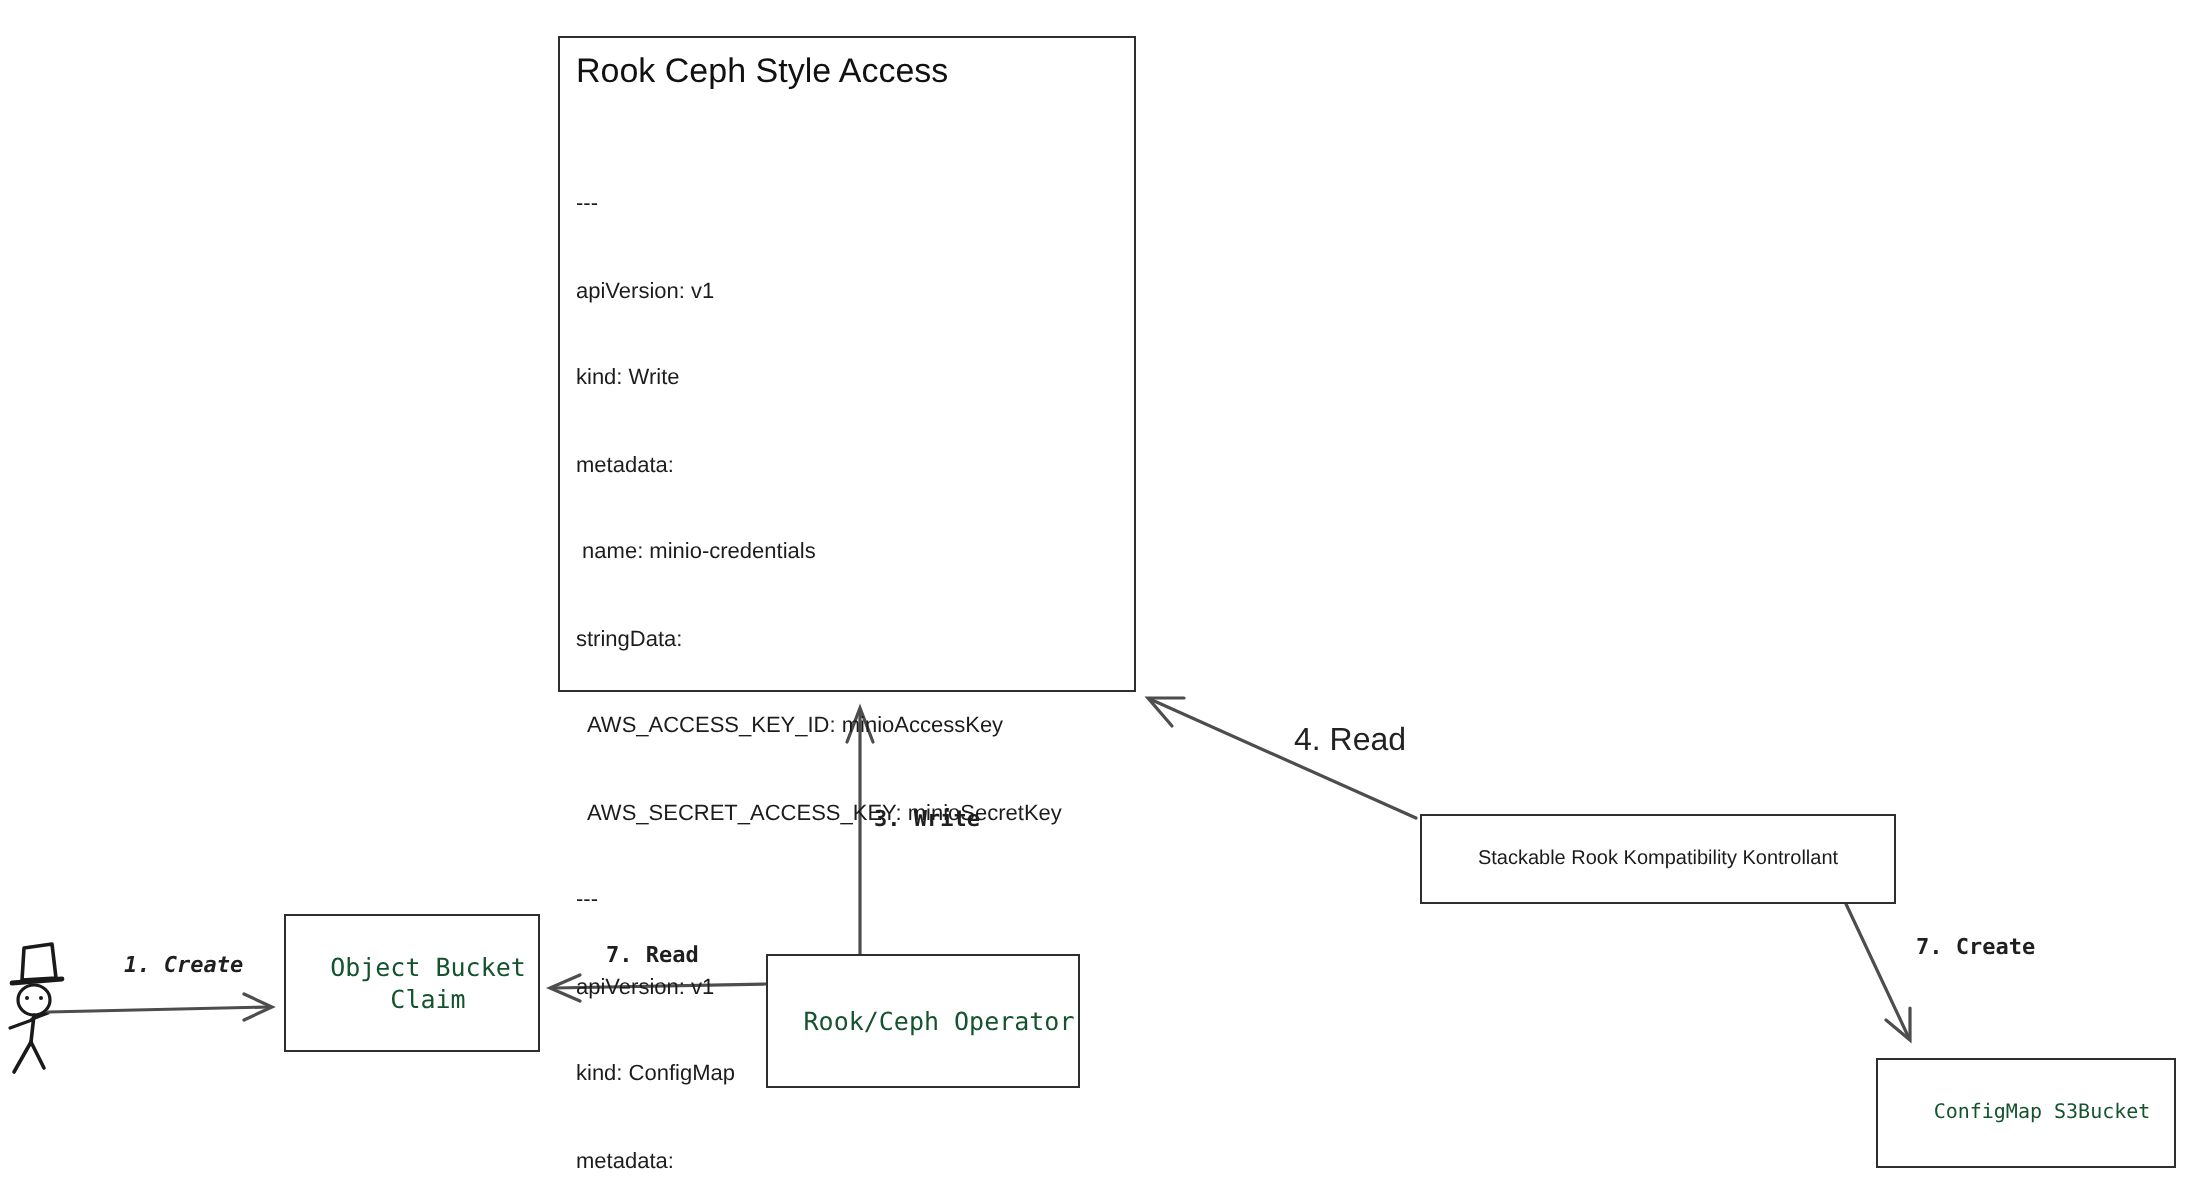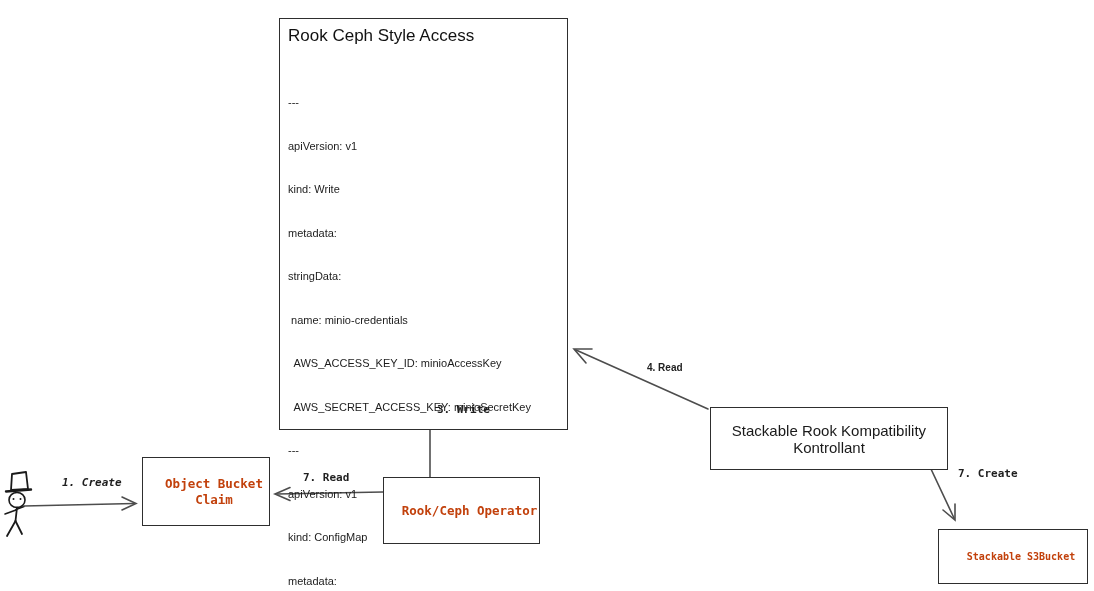--- a/index.html
+++ b/index.html
@@ -23,29 +23,29 @@
     background: #ffffff;
     border: 1.6px solid #2e2e2e;
     box-sizing: border-box;
     display: flex;
     align-items: center;
     justify-content: center;
     text-align: center;
   }
   .mono {
     font-family: "DejaVu Sans Mono", "Liberation Mono", monospace;
-    font-weight: 700;
-    color: #c2410c;
+    font-weight: 400;
+    color: #14532d;
     padding-left: 16px;
   }
   .node-label { white-space: pre-line; }
   .bigbox {
     position: absolute;
     left: 279px; top: 18px;
-    width: 289px; height: 412px;
+    width: 289px; height: 328px;
     border: 1.5px solid #2e2e2e;
     background: #ffffff;
     box-sizing: border-box;
     padding: 7px 6px 0 8px;
   }
   .bigbox-title {
     font-size: 17px;
     color: #111111;
     line-height: 20px;
   }
@@ -59,28 +59,28 @@
   .edge-label {
     position: absolute;
     font-family: "DejaVu Sans Mono", "Liberation Mono", monospace;
     font-size: 11px;
     font-weight: 600;
     color: #1f1f1f;
     white-space: nowrap;
   }
   .edge-label.sans {
     font-family: "Liberation Sans", sans-serif;
-    font-size: 10px;
-    font-weight: 700;
+    font-size: 16px;
+    font-weight: 400;
     color: #222222;
     text-align: right;
   }
   .obc        { left: 142px; top: 457px; width: 128px; height: 69px; font-size: 12.5px; line-height: 16px; }
   .operator   { left: 383px; top: 477px; width: 157px; height: 67px; font-size: 12.5px; }
-  .kontrollant{ left: 710px; top: 407px; width: 238px; height: 63px; font-size: 15px; color:#1a1a1a; }
+  .kontrollant{ left: 710px; top: 407px; width: 238px; height: 45px; font-size: 10px; color:#1a1a1a; }
   .s3bucket   { left: 938px; top: 529px; width: 150px; height: 55px; font-size: 10px; }
   .lbl-step1 { left: 62px;  top: 476px; font-style: italic; }
   .lbl-step2 { left: 303px; top: 471px; }
   .lbl-step3 { left: 437px; top: 403px; }
   .lbl-step4 { left: 647px; top: 362px; }
   .lbl-step5 { left: 958px; top: 467px; }
 </style>
 </head>
 <body>
 
@@ -127,22 +127,22 @@
     </g>
   </svg>
 
   <div class="bigbox">
     <div class="bigbox-title">Rook Ceph Style Access</div>
     <div class="yaml">
       <div>---</div>
       <div>apiVersion: v1</div>
       <div>kind: Write</div>
       <div>metadata:</div>
+      <div> name: minio-credentials</div>
       <div>stringData:</div>
-      <div> name: minio-credentials</div>
       <div>  AWS_ACCESS_KEY_ID: minioAccessKey</div>
       <div>  AWS_SECRET_ACCESS_KEY: minioSecretKey</div>
       <div>---</div>
       <div>apiVersion: v1</div>
       <div>kind: ConfigMap</div>
       <div>metadata:</div>
       
       
       
       
@@ -157,21 +157,21 @@
 
   <div class="node mono operator">
     <span class="node-label">Rook/Ceph Operator</span>
   </div>
 
   <div class="node kontrollant">
     <span class="node-label">Stackable Rook Kompatibility Kontrollant</span>
   </div>
 
   <div class="node mono s3bucket">
-    <span class="node-label">Stackable S3Bucket</span>
+    <span class="node-label">ConfigMap S3Bucket</span>
   </div>
 
   <div class="edge-label lbl-step1">1. Create</div>
   <div class="edge-label lbl-step2">7. Read</div>
   <div class="edge-label lbl-step3">3. Write</div>
   <div class="edge-label sans lbl-step4">4. Read</div>
   <div class="edge-label lbl-step5">7. Create</div>
 
 </div>
 

